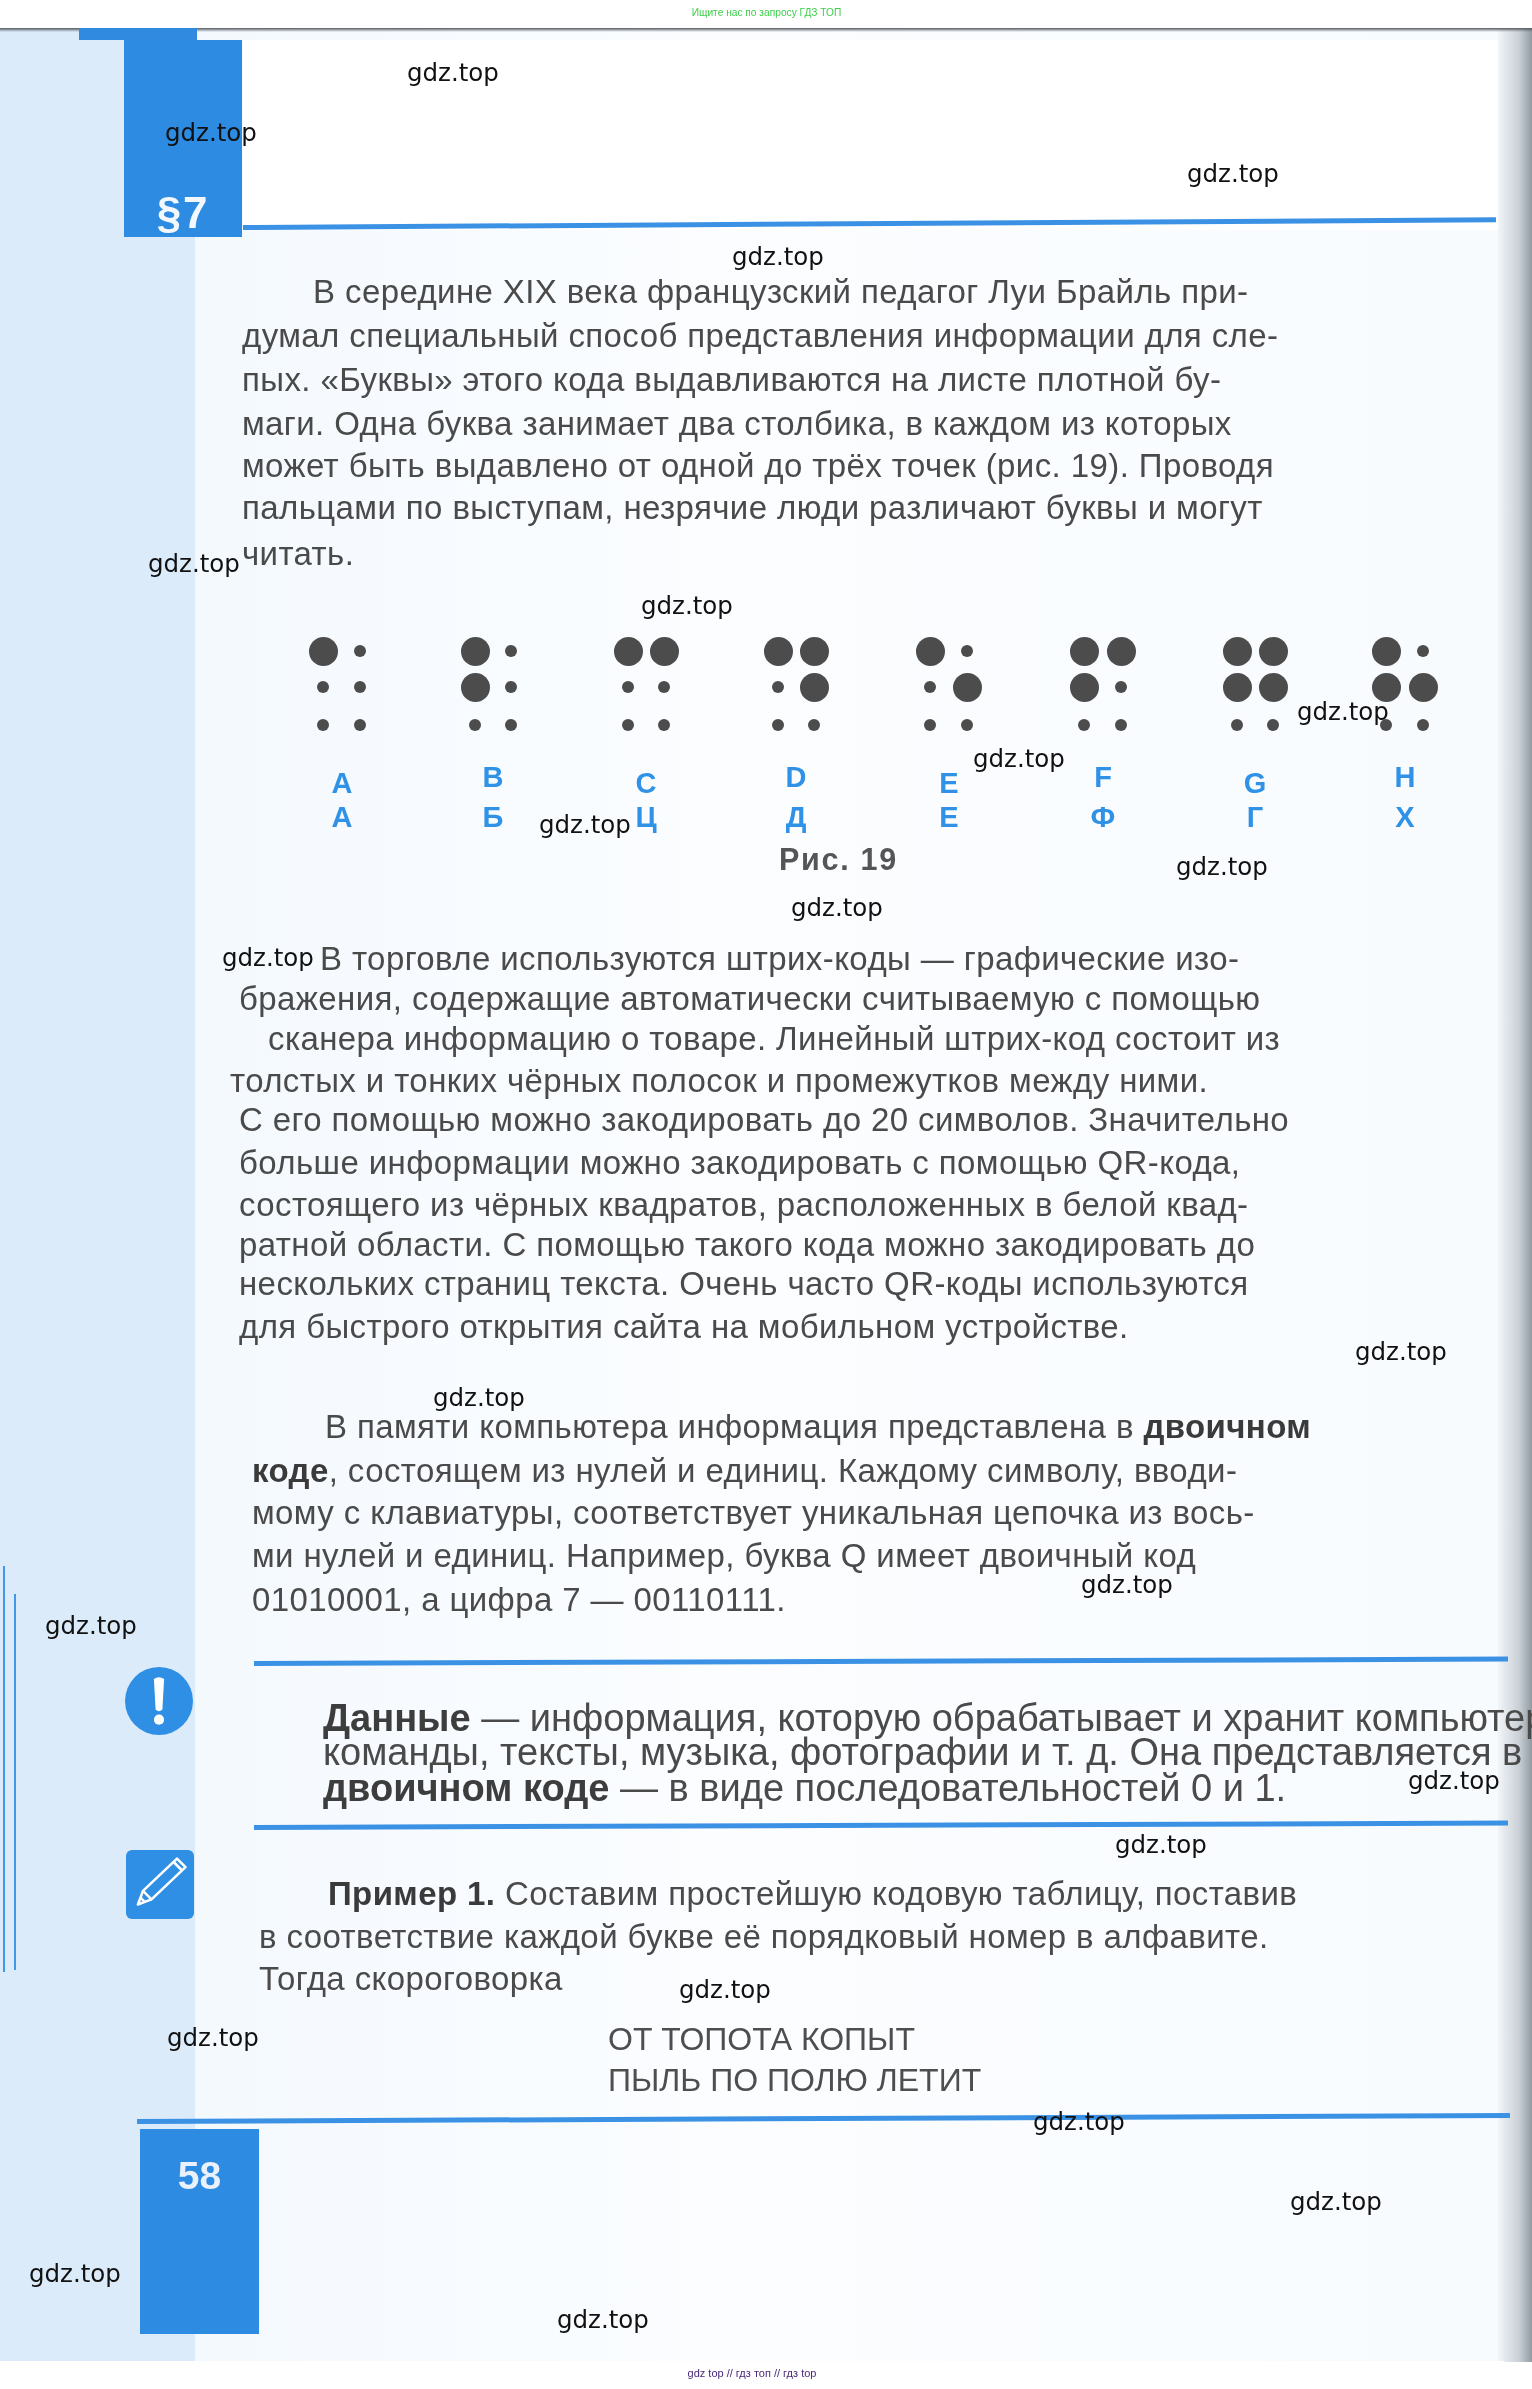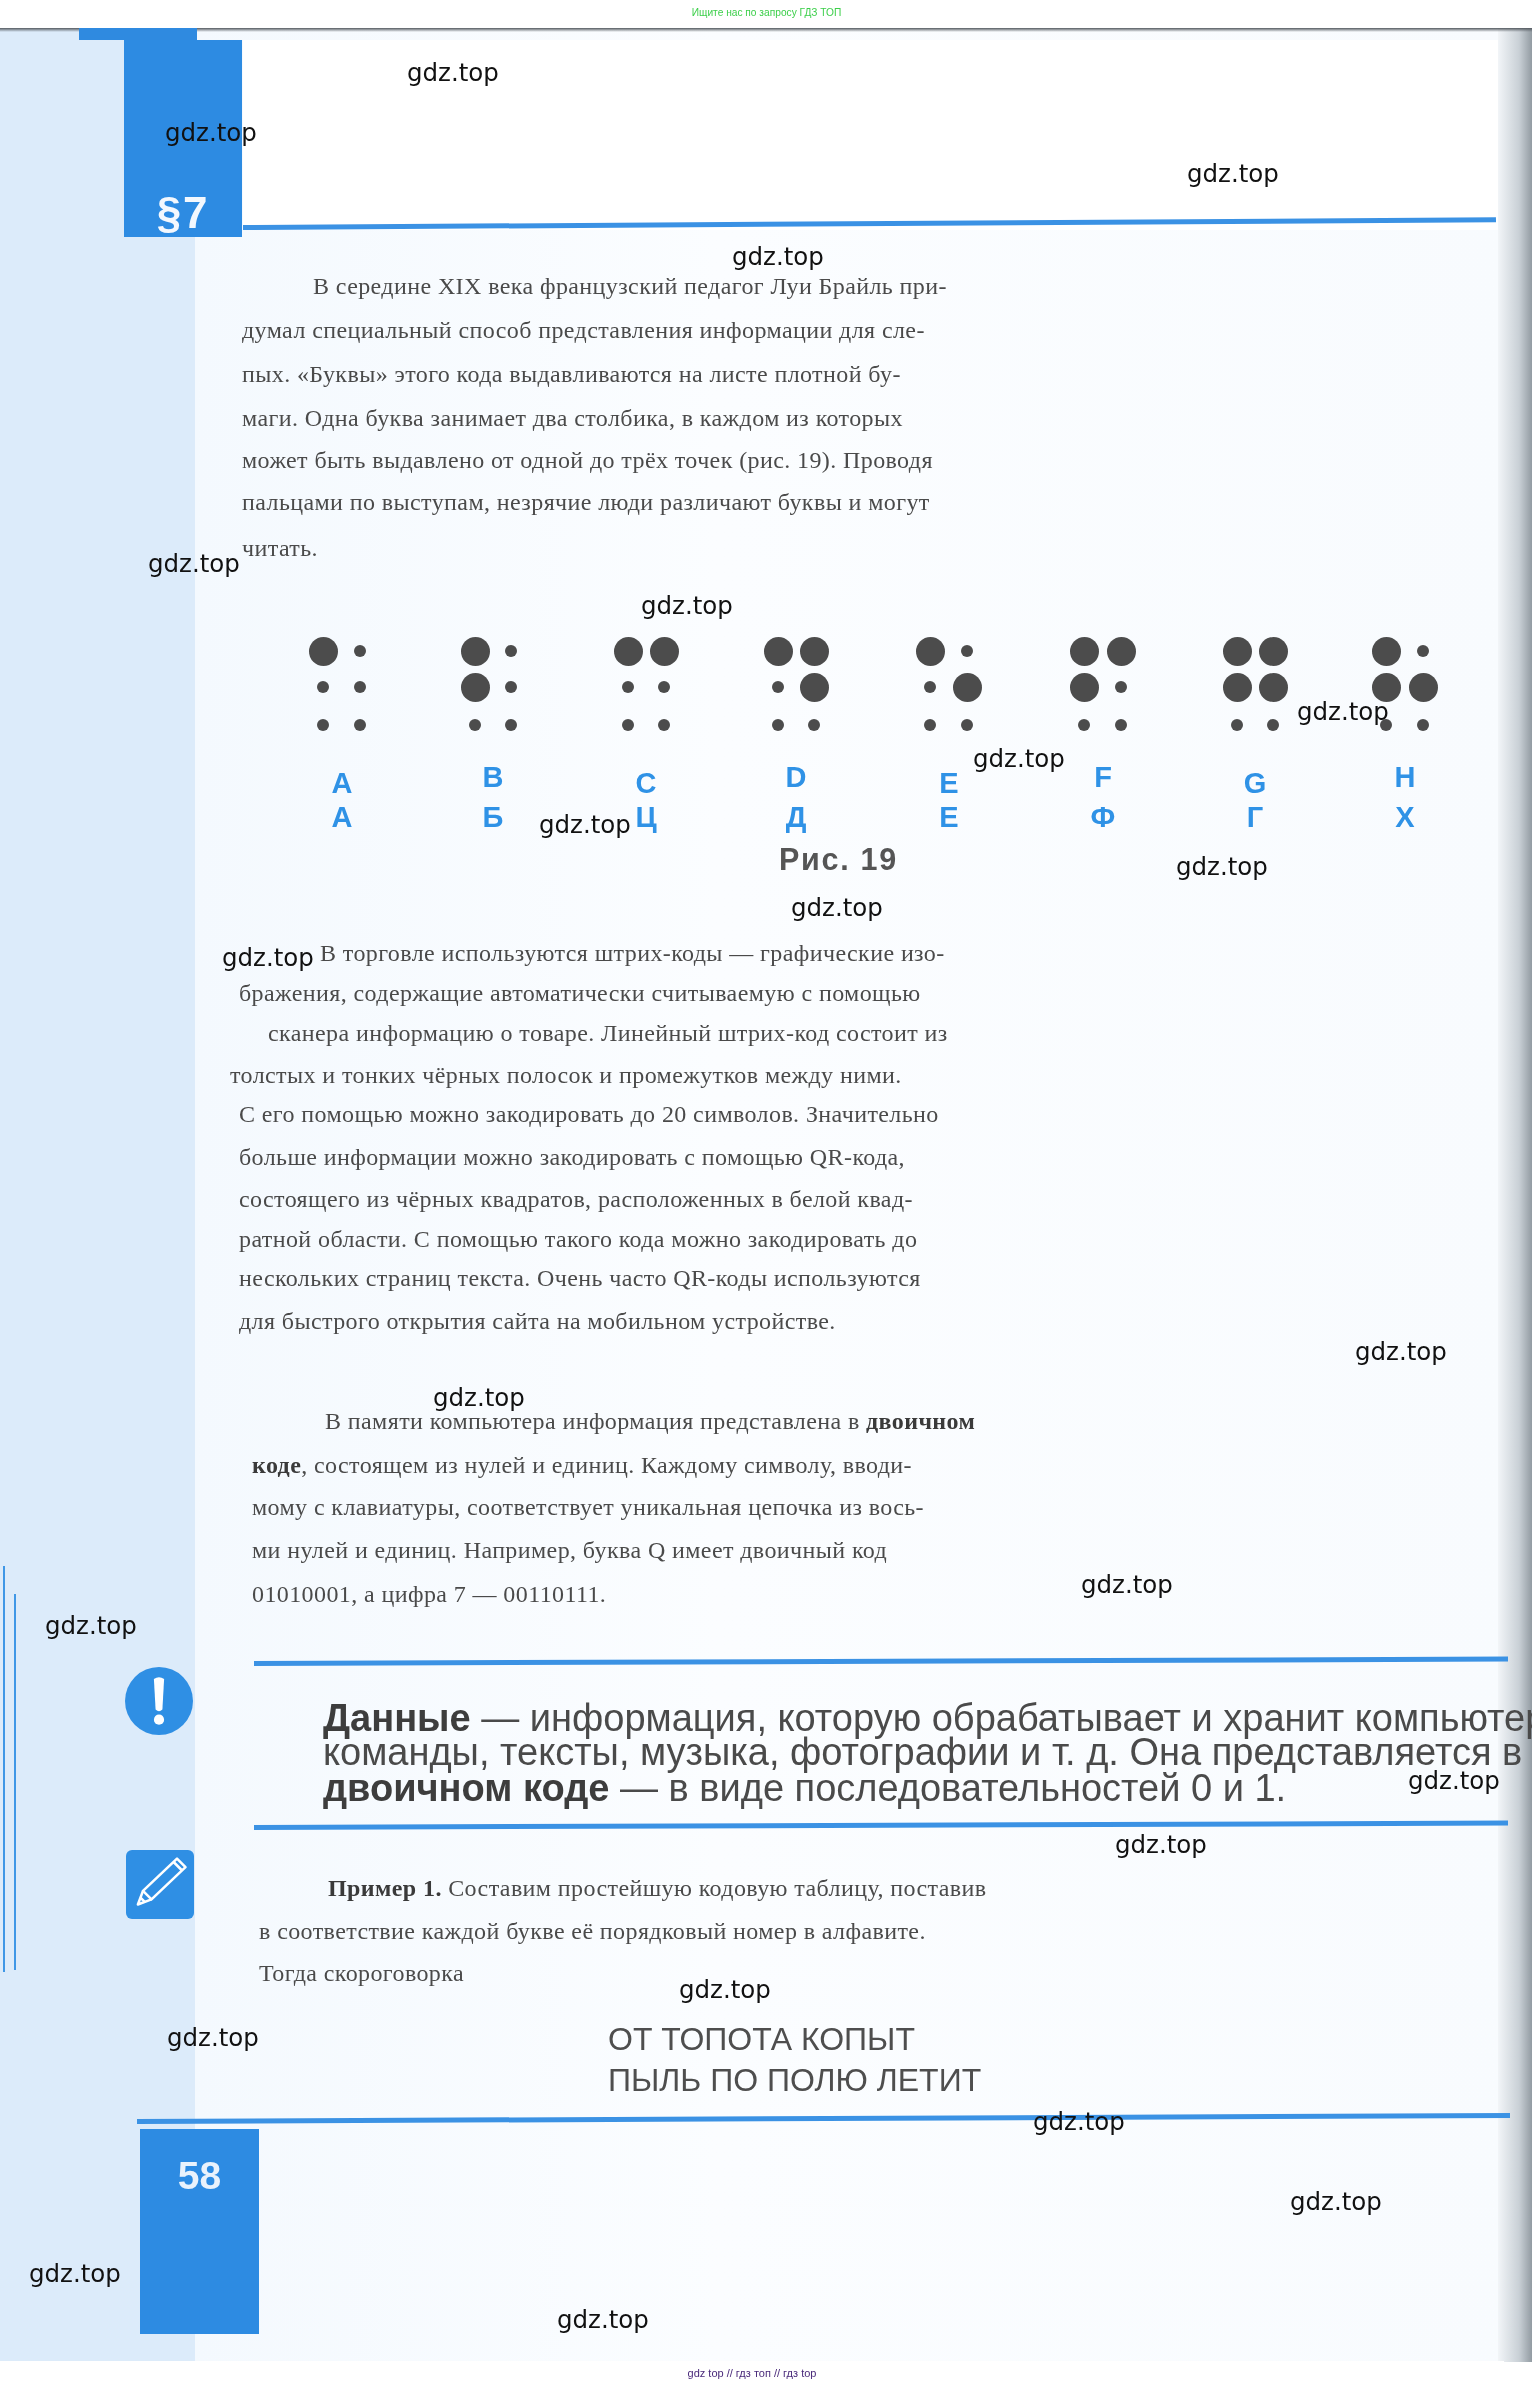--- a/index.html
+++ b/index.html
@@ -56,22 +56,22 @@
     font-size: 37px; color: #545454; white-space: nowrap;
   }
   .header-rule {
     position: absolute; left: 243px; top: 197px; width: 1253px; height: 5.1px; background: #3b92e4;
     transform: rotate(-0.35deg); transform-origin: left center;
   }
 
   
   .line {
     position: absolute; white-space: nowrap;
-    font-family: Liberation Serif, serif;
-    font-size: 24px; color: #4a4a4a; letter-spacing: 0.4px;
+    font-family: Liberation Sans, sans-serif;
+    font-size: 33px; color: #4a4a4a; letter-spacing: 0.4px;
     transform-origin: left top;
   }
   .line b { color: #3a3a3a; }
   .dot { position: absolute; border-radius: 50%; background: #4c4c4c; }
   .dot.big { width: 29px; height: 29px; margin-left: -14.4px; margin-top: -14.4px; }
   .dot.small { width: 12.7px; height: 12.7px; margin-left: -6.3px; margin-top: -6.3px; }
   .b-label {
     position: absolute; width: 68px; text-align: center;
     font-family: "Liberation Sans", "DejaVu Sans", sans-serif; font-weight: bold;
     font-size: 29px; color: #2f92e6; line-height: 34px;

